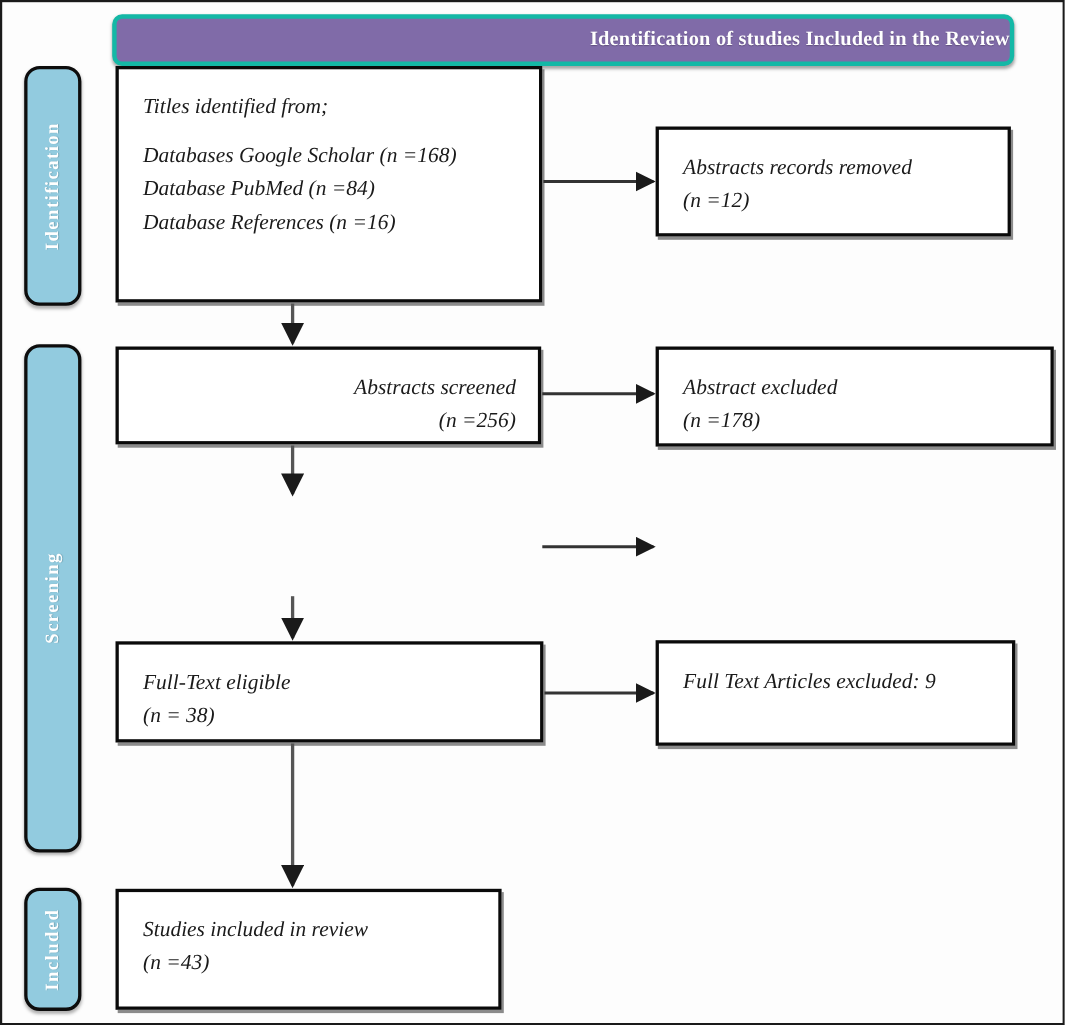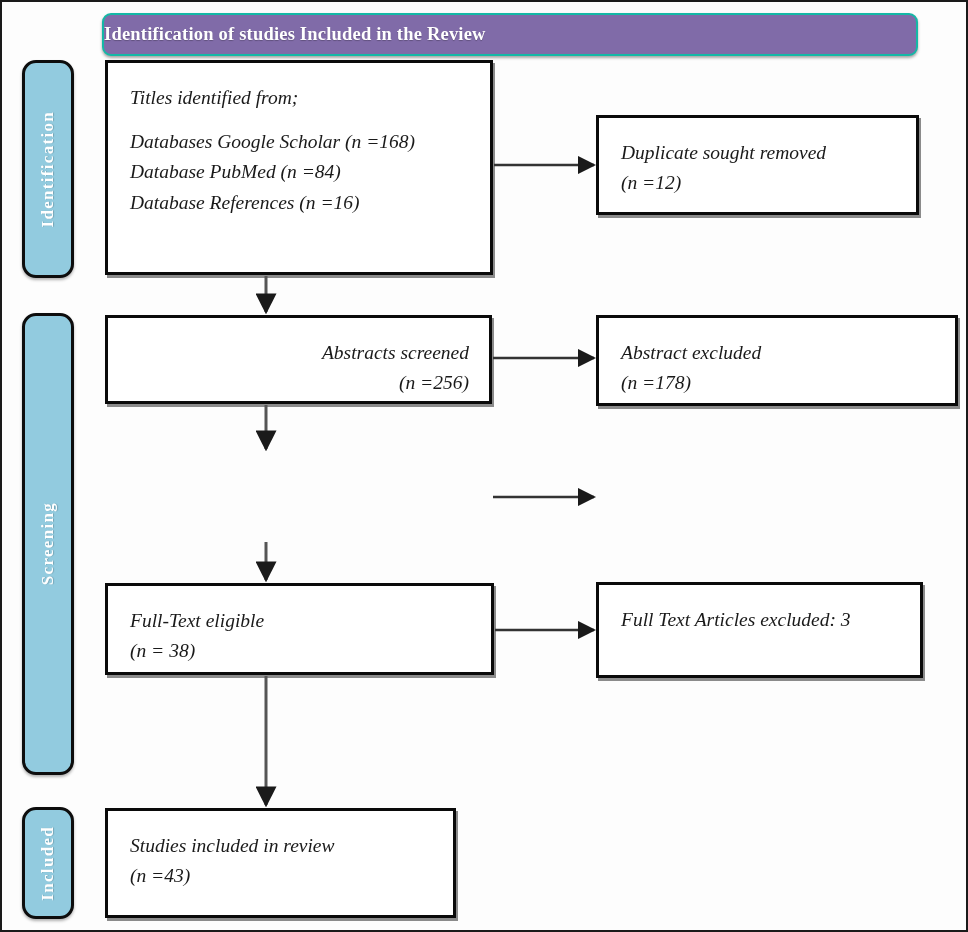--- a/index.html
+++ b/index.html
@@ -23,26 +23,26 @@
   }
 
   
   .banner {
     position: absolute;
     left: 100px;
     top: 11px;
     width: 812px;
     height: 39px;
     background: #806BA8;
-    border: 2px solid #14b8a6;
+    border: 4px solid #14b8a6;
     border-radius: 9px;
     box-shadow: 0 2px 3px rgba(0,0,0,0.35);
     display: flex;
     align-items: center;
-    justify-content: flex-start;
+    justify-content: flex-end;
   }
   .banner-text {
     color: #ffffff;
     font-size: 18.5px;
     font-weight: bold;
     letter-spacing: 0.2px;
     text-shadow: 0 1px 1px rgba(0,0,0,0.25);
     white-space: nowrap;
   }
 
@@ -136,21 +136,21 @@
 
   <div class="flow-box" id="box-identified">
     <div class="line">Titles identified from;</div>
     <div class="spacer"></div>
     <div class="line">Databases Google Scholar (n =168)</div>
     <div class="line">Database PubMed (n =84)</div>
     <div class="line">Database References (n =16)</div>
   </div>
 
   <div class="flow-box" id="box-duplicates">
-    <div class="line">Duplicate sought removed</div>
+    <div class="line">Abstracts records removed</div>
     <div class="line">(n =12)</div>
   </div>
 
   <div class="flow-box" id="box-abstracts">
     <div class="line">Abstracts screened</div>
     <div class="line">(n =256)</div>
   </div>
 
   <div class="flow-box" id="box-abstract-excl">
     <div class="line">Abstract excluded</div>
@@ -158,21 +158,21 @@
   </div>
 
 
 
   <div class="flow-box" id="box-fulltext-elig">
     <div class="line">Full-Text eligible</div>
     <div class="line">(n = 38)</div>
   </div>
 
   <div class="flow-box" id="box-articles-excl">
-    <div class="line">Full Text Articles excluded: 3</div>
+    <div class="line">Full Text Articles excluded: 9</div>
   </div>
 
   <div class="flow-box" id="box-included">
     <div class="line">Studies included in review</div>
     <div class="line">(n =43)</div>
   </div>
 
   <div class="connector" style="left:0; top:0; width:968px; height:932px;">
     <svg width="968" height="932" viewBox="0 0 968 932">
       <defs>

